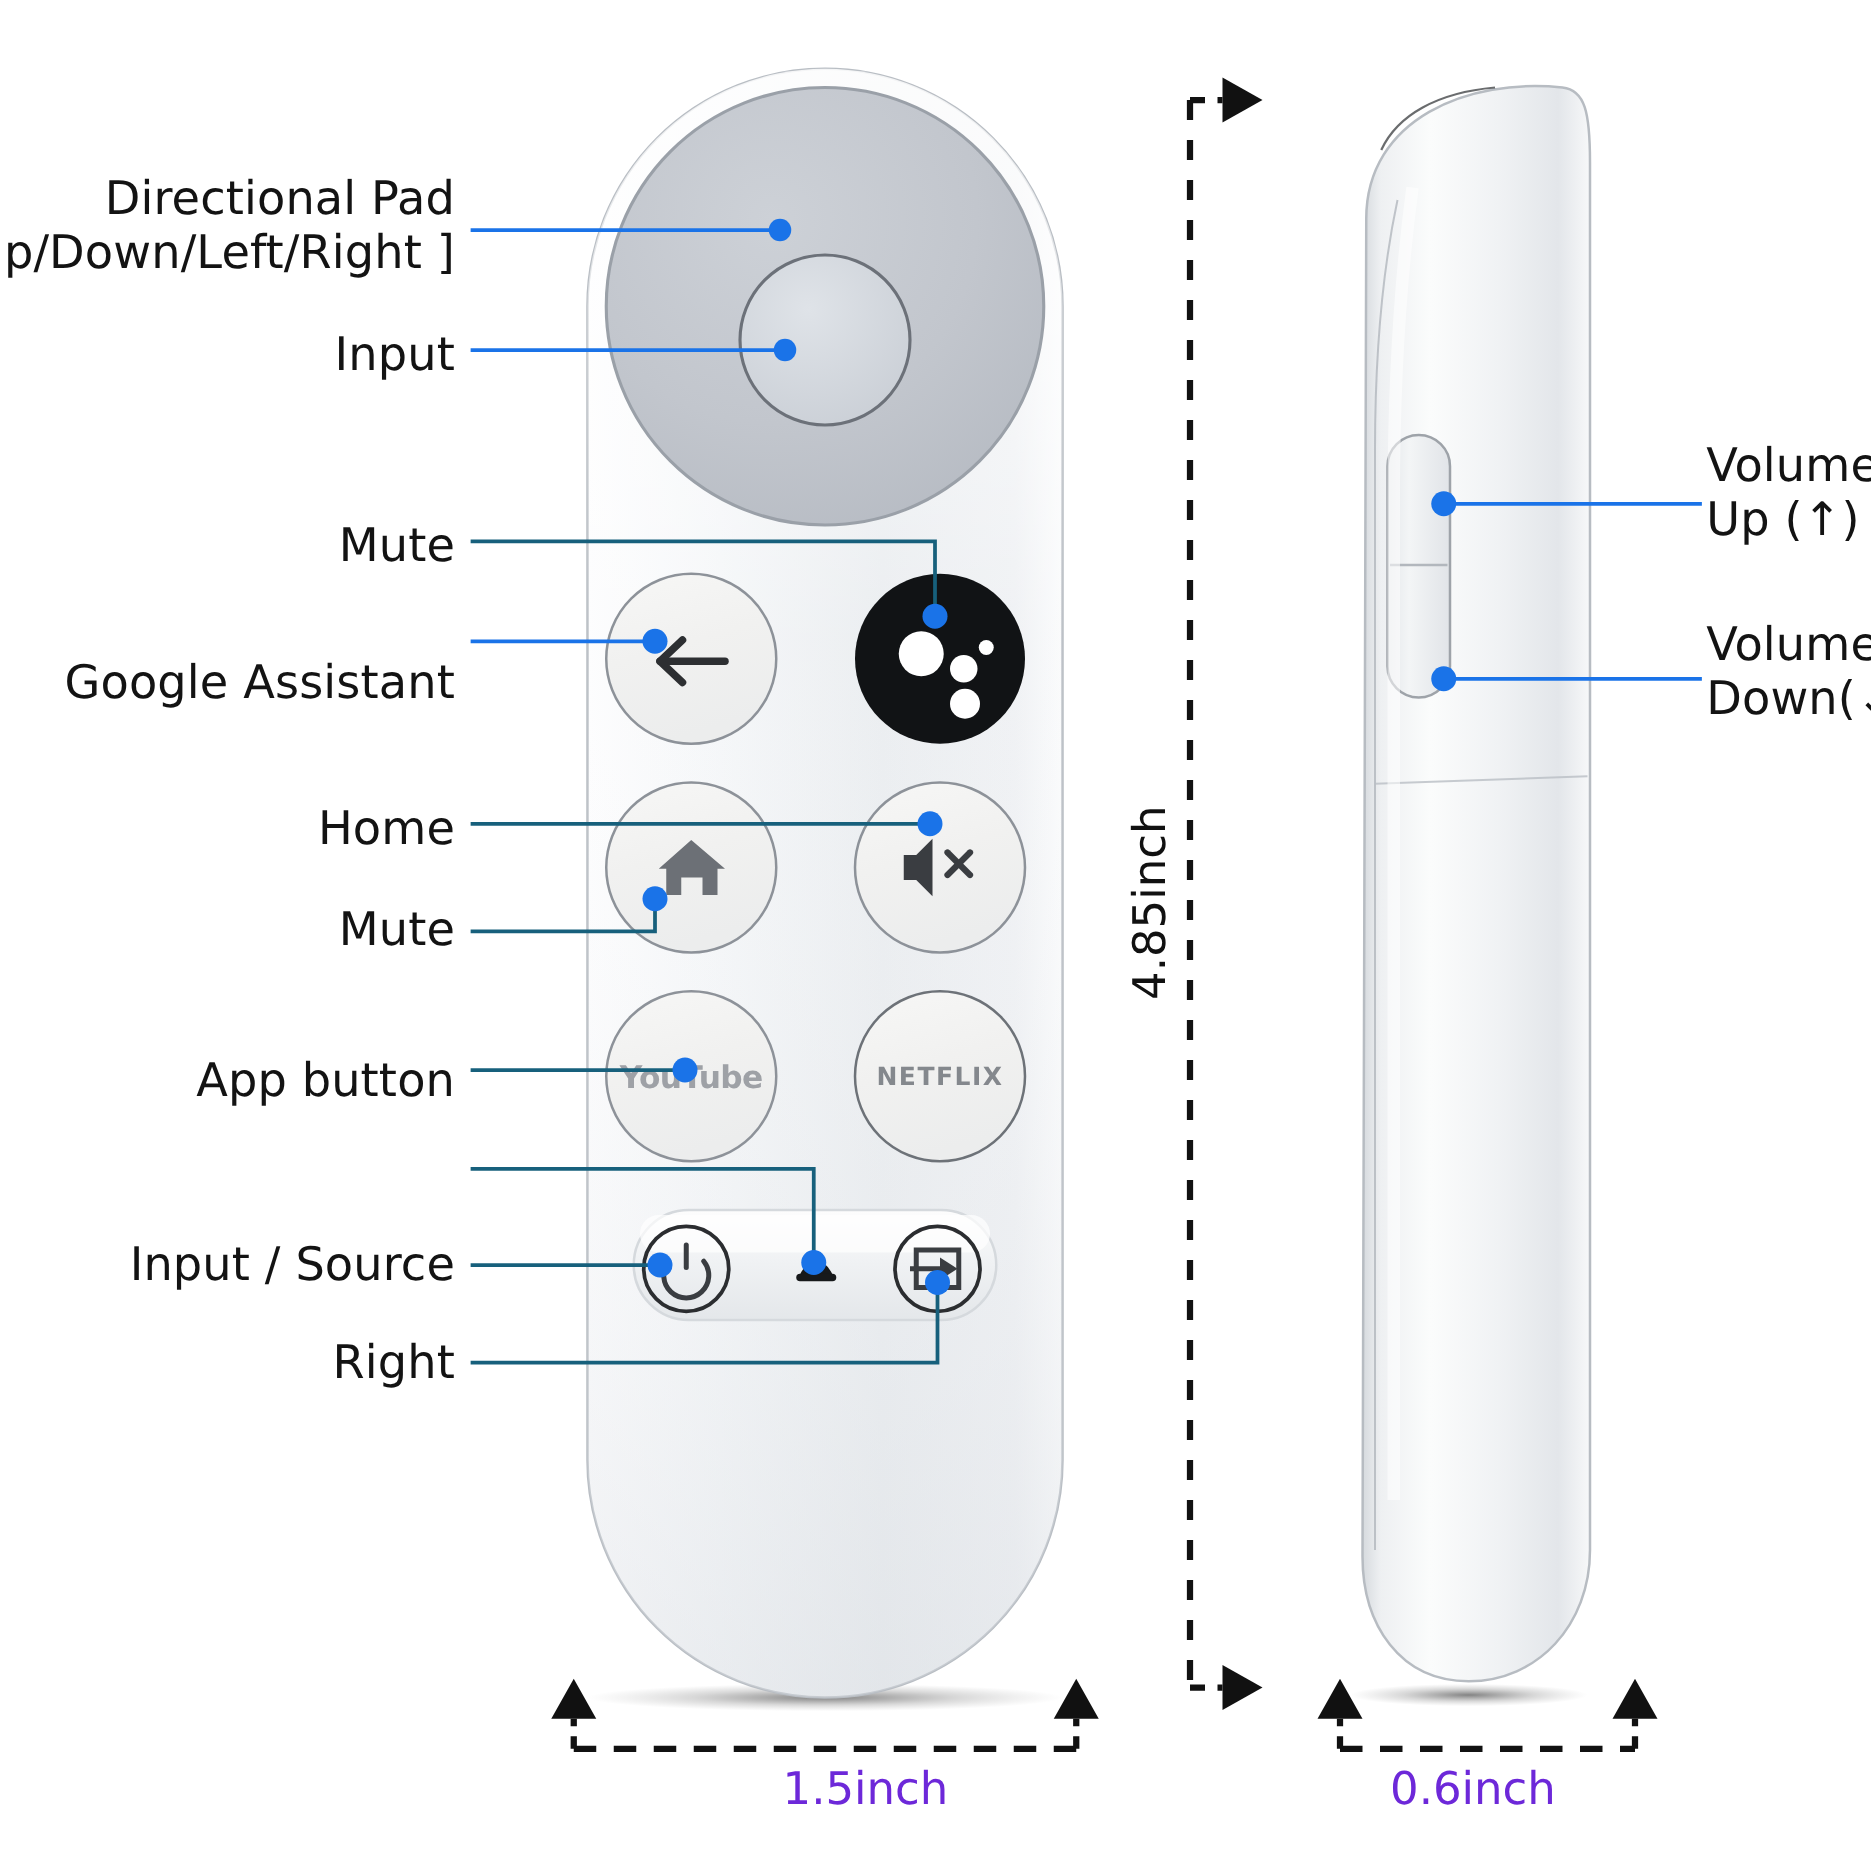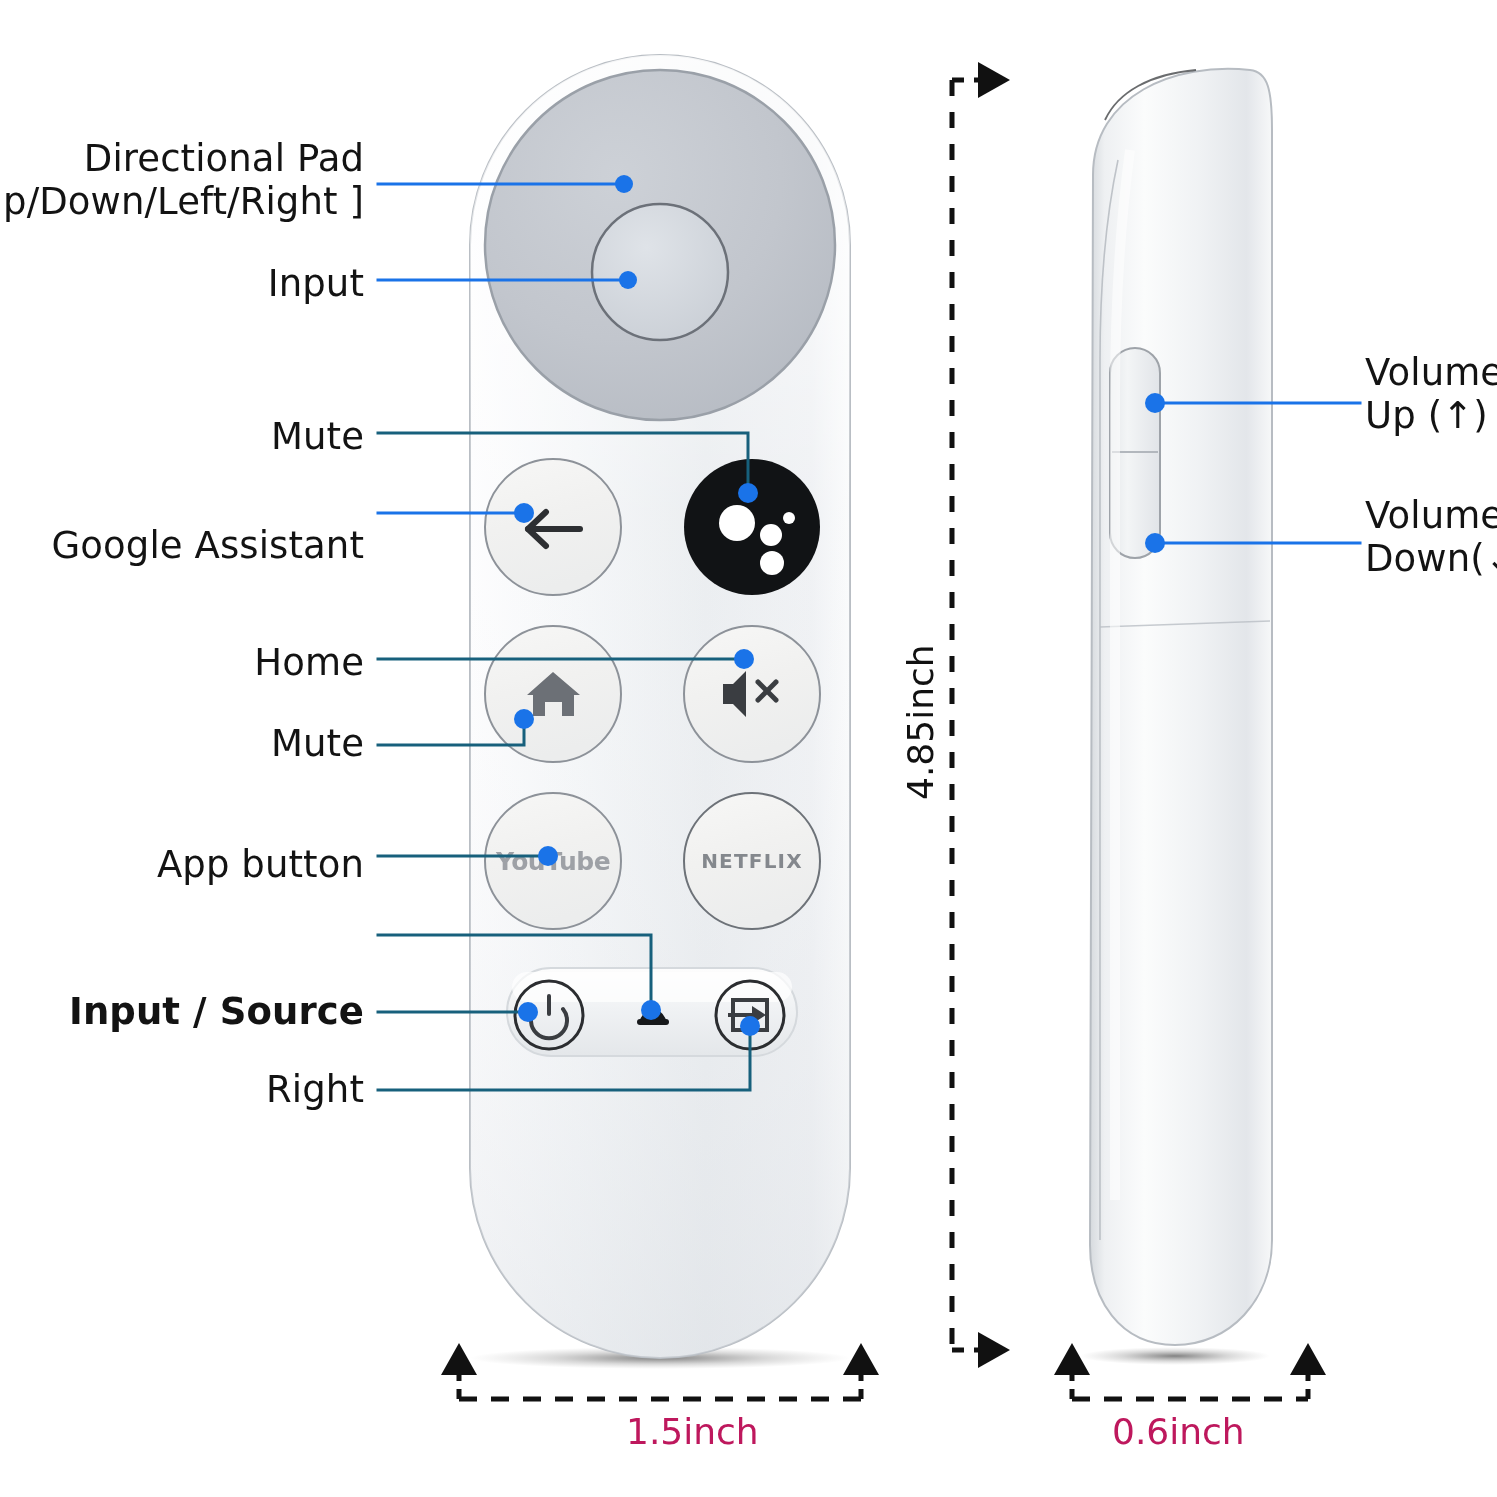--- a/index.html
+++ b/index.html
@@ -10,21 +10,21 @@
   }
   #stage{position:absolute;inset:0;}
   svg.layer{position:absolute;left:0;top:0;width:1497px;height:1497px;overflow:visible;}
   .lbl{
     position:absolute;white-space:nowrap;font-size:37px;line-height:1.16;
     color:#131313;font-weight:400;letter-spacing:.1px;
   }
   .lbl.r{text-align:right;}
   .lbl.l{text-align:left;}
   .dim-h{
-    position:absolute;font-size:36px;color:#be185d;white-space:nowrap;
+    position:absolute;font-size:36px;color:#6d28d9;white-space:nowrap;
   }
   .dim-v{
     position:absolute;font-size:36px;color:#111;white-space:nowrap;
     transform-origin:0 0;transform:rotate(-90deg);
   }
 </style>
 </head>
 <body>
 
 <div id="stage">
@@ -290,21 +290,21 @@
 
   <div class="lbl r" style="right:1133px;top:723px;">
     <div>Mute</div>
   </div>
 
   <div class="lbl r" style="right:1133px;top:844px;">
     <div>App button</div>
   </div>
 
 
-  <div class="lbl r" style="right:1133px;top:991px;font-weight:bold;">
+  <div class="lbl r" style="right:1133px;top:991px;">
     <div>Input / Source</div>
   </div>
 
   <div class="lbl r" style="right:1133px;top:1069px;">
     <div>Right</div>
   </div>
 
   <div class="lbl l" style="left:1365px;top:352px;">
     <div>Volume</div>
     <div>Up (↑)</div>

